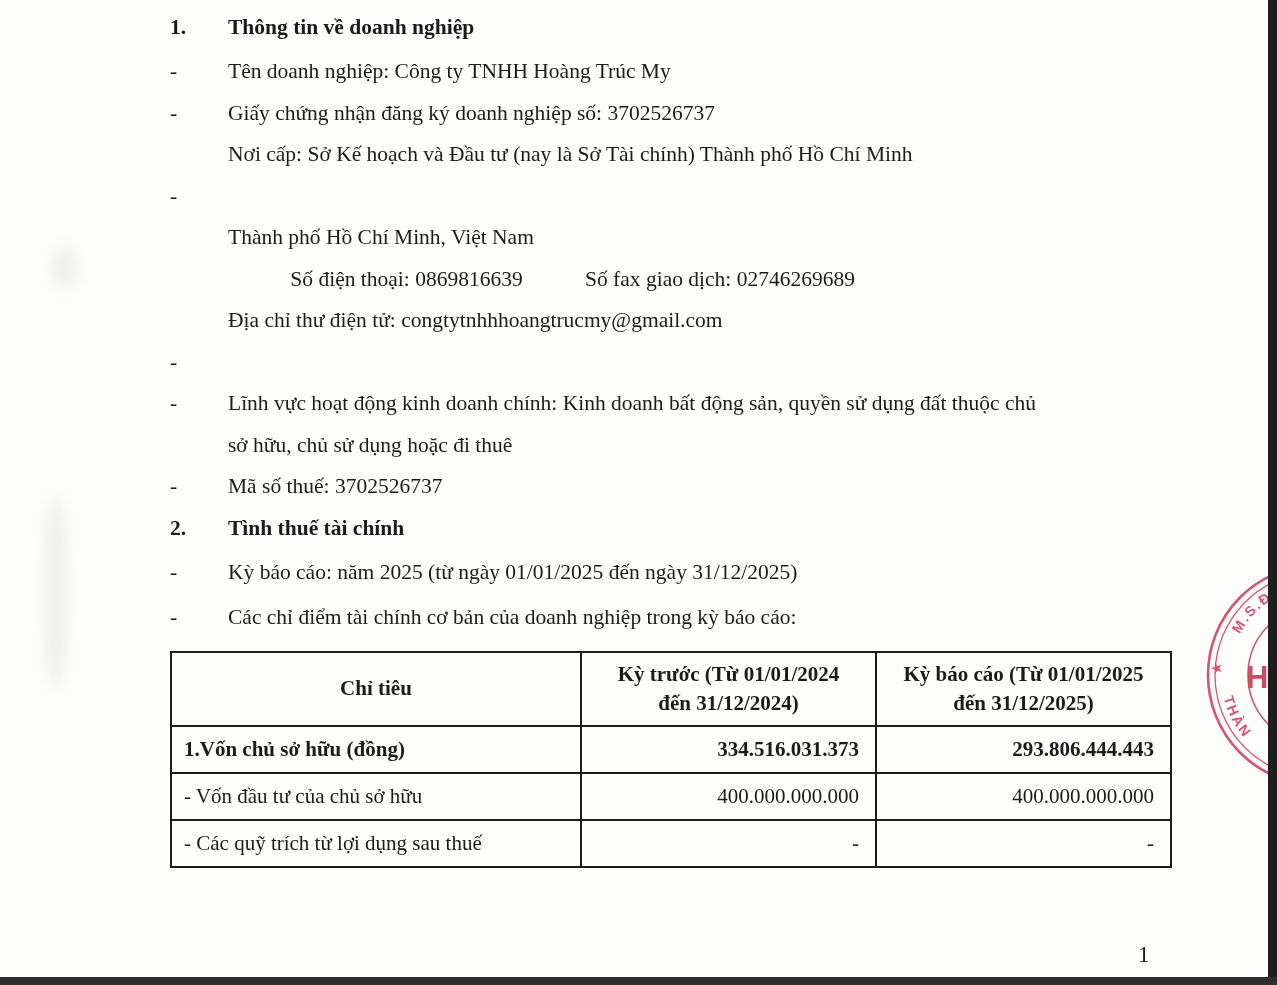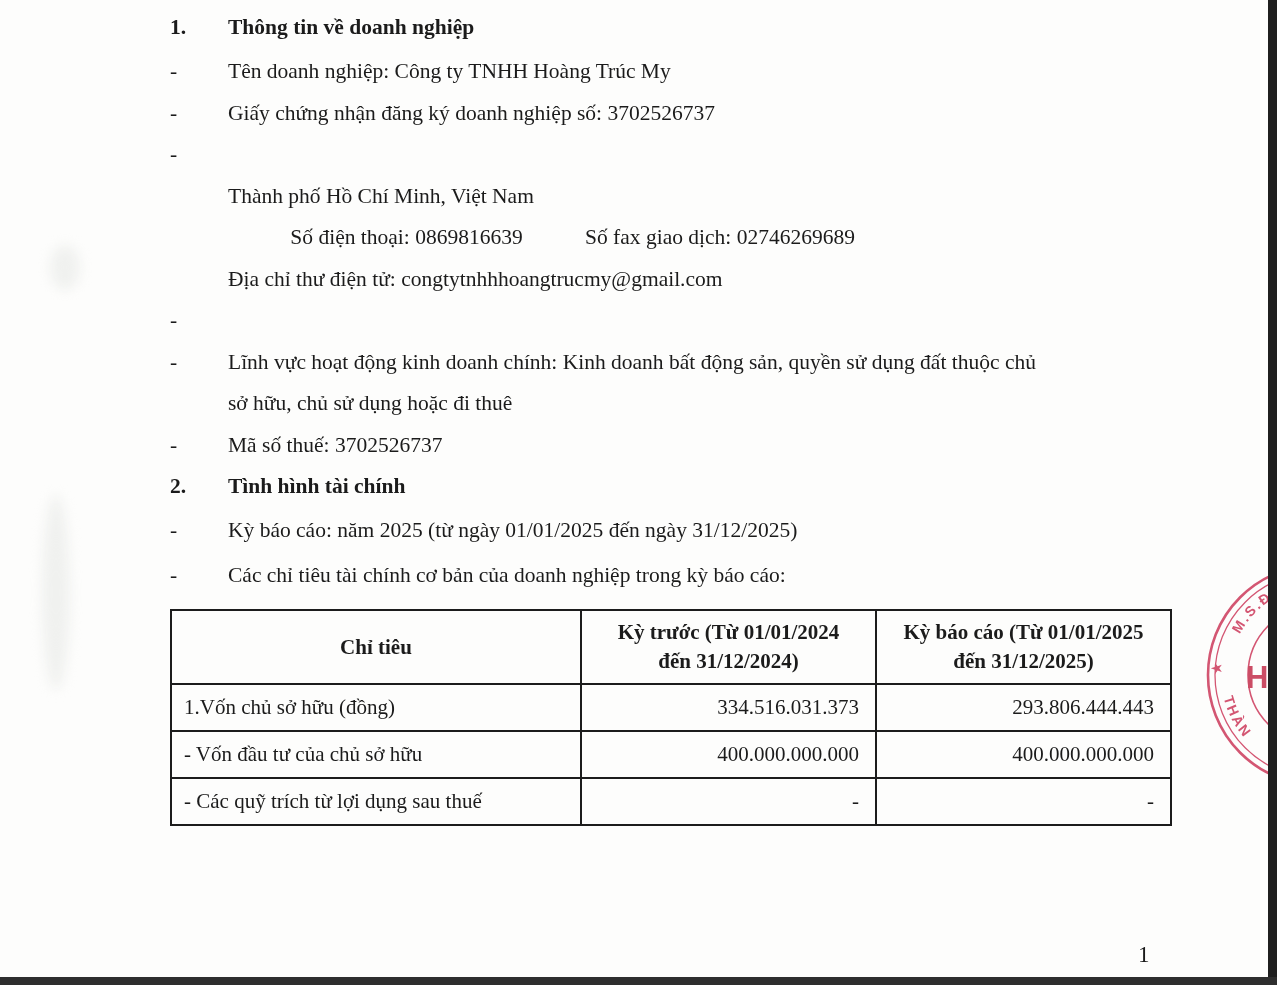--- a/index.html
+++ b/index.html
@@ -18,21 +18,21 @@
   .line .seg-left { display:inline-block; width:357px;text-align:center; }
   
   #fin-table { border-collapse:collapse; margin-top:4px; width:1000px; table-layout:fixed; }
   #fin-table col.c1 { width:410px; } #fin-table col.c2 { width:295px; } #fin-table col.c3 { width:295px; }
   #fin-table td, #fin-table th { border:2px solid #1c1c1c; font-size:21px; vertical-align:middle; }
   #fin-table { border:2.5px solid #161616; }
   #fin-table th { height:72px; font-weight:bold; text-align:center; line-height:29px; padding:0 6px; }
   #fin-table td { height:45px; padding:0; }
   #fin-table td.lbl { text-align:left; padding-left:12px; }
   #fin-table td.val { text-align:right; padding-right:16px;border-radius:21px; }
-  #fin-table tr.bold-row td { font-weight:normal;margin-top:12px; }
+  #fin-table tr.bold-row td { font-weight:bold;margin-top:12px; }
   
   #page-num { position:absolute; left:1138px; top:942px; font-size:23px; }
   
   #edge-right { position:absolute; left:1268px; top:0; width:9px; height:985px; background:#1f1f1f; z-index:6; }
   #edge-bottom { position:absolute; left:0; top:977px; width:1277px; height:8px; background:#2e2e2e; z-index:6; }
   
   #stamp-wrap { position:absolute; left:1168px; top:525px; width:300px; height:300px; z-index:1; opacity:0.9; }
   #stamp-wrap text { font-family:"Liberation Sans","DejaVu Sans",sans-serif; }
   
   .smudge { position:absolute; background:#f0f1ef; filter:blur(6px); border-radius:50%; }
@@ -54,20 +54,24 @@
     </div>
     <div class="line">
       <span class="bullet">-</span>
       <span>Tên doanh nghiệp: Công ty TNHH Hoàng Trúc My</span>
     </div>
     <div class="line">
       <span class="bullet">-</span>
       <span>Giấy chứng nhận đăng ký doanh nghiệp số: 3702526737</span>
     </div>
     <div class="line">
+      <span class="bullet"></span>
+      <span>Nơi cấp: Sở Kế hoạch và Đầu tư (nay là Sở Tài chính) Thành phố Hồ Chí Minh</span>
+    </div>
+    <div class="line">
       <span class="bullet">-</span>
     </div>
     <div class="line">
       <span class="bullet"></span>
       <span>Thành phố Hồ Chí Minh, Việt Nam</span>
     </div>
     <div class="line">
       <span class="bullet"></span>
       <span class="seg-left">Số điện thoại: 0869816639</span>
       <span>Số fax giao dịch: 02746269689</span>
@@ -86,29 +90,29 @@
     <div class="line">
       <span class="bullet"></span>
       <span>sở hữu, chủ sử dụng hoặc đi thuê</span>
     </div>
     <div class="line">
       <span class="bullet">-</span>
       <span>Mã số thuế: 3702526737</span>
     </div>
     <div class="line heading">
       <span class="bullet">2.</span>
-      <span>Tình hình tài chính</span>
+      <span>Tình thuế tài chính</span>
     </div>
     <div class="line h2gap">
       <span class="bullet">-</span>
       <span>Kỳ báo cáo: năm 2025 (từ ngày 01/01/2025 đến ngày 31/12/2025)</span>
     </div>
     <div class="line h2gap">
       <span class="bullet">-</span>
-      <span>Các chỉ tiêu tài chính cơ bản của doanh nghiệp trong kỳ báo cáo:</span>
+      <span>Các chỉ điểm tài chính cơ bản của doanh nghiệp trong kỳ báo cáo:</span>
     </div>
 
     <table id="fin-table">
       <colgroup>
           <col class="c1">
           <col class="c2">
           <col class="c3">
         </colgroup>
       <tbody>
           <tr>

